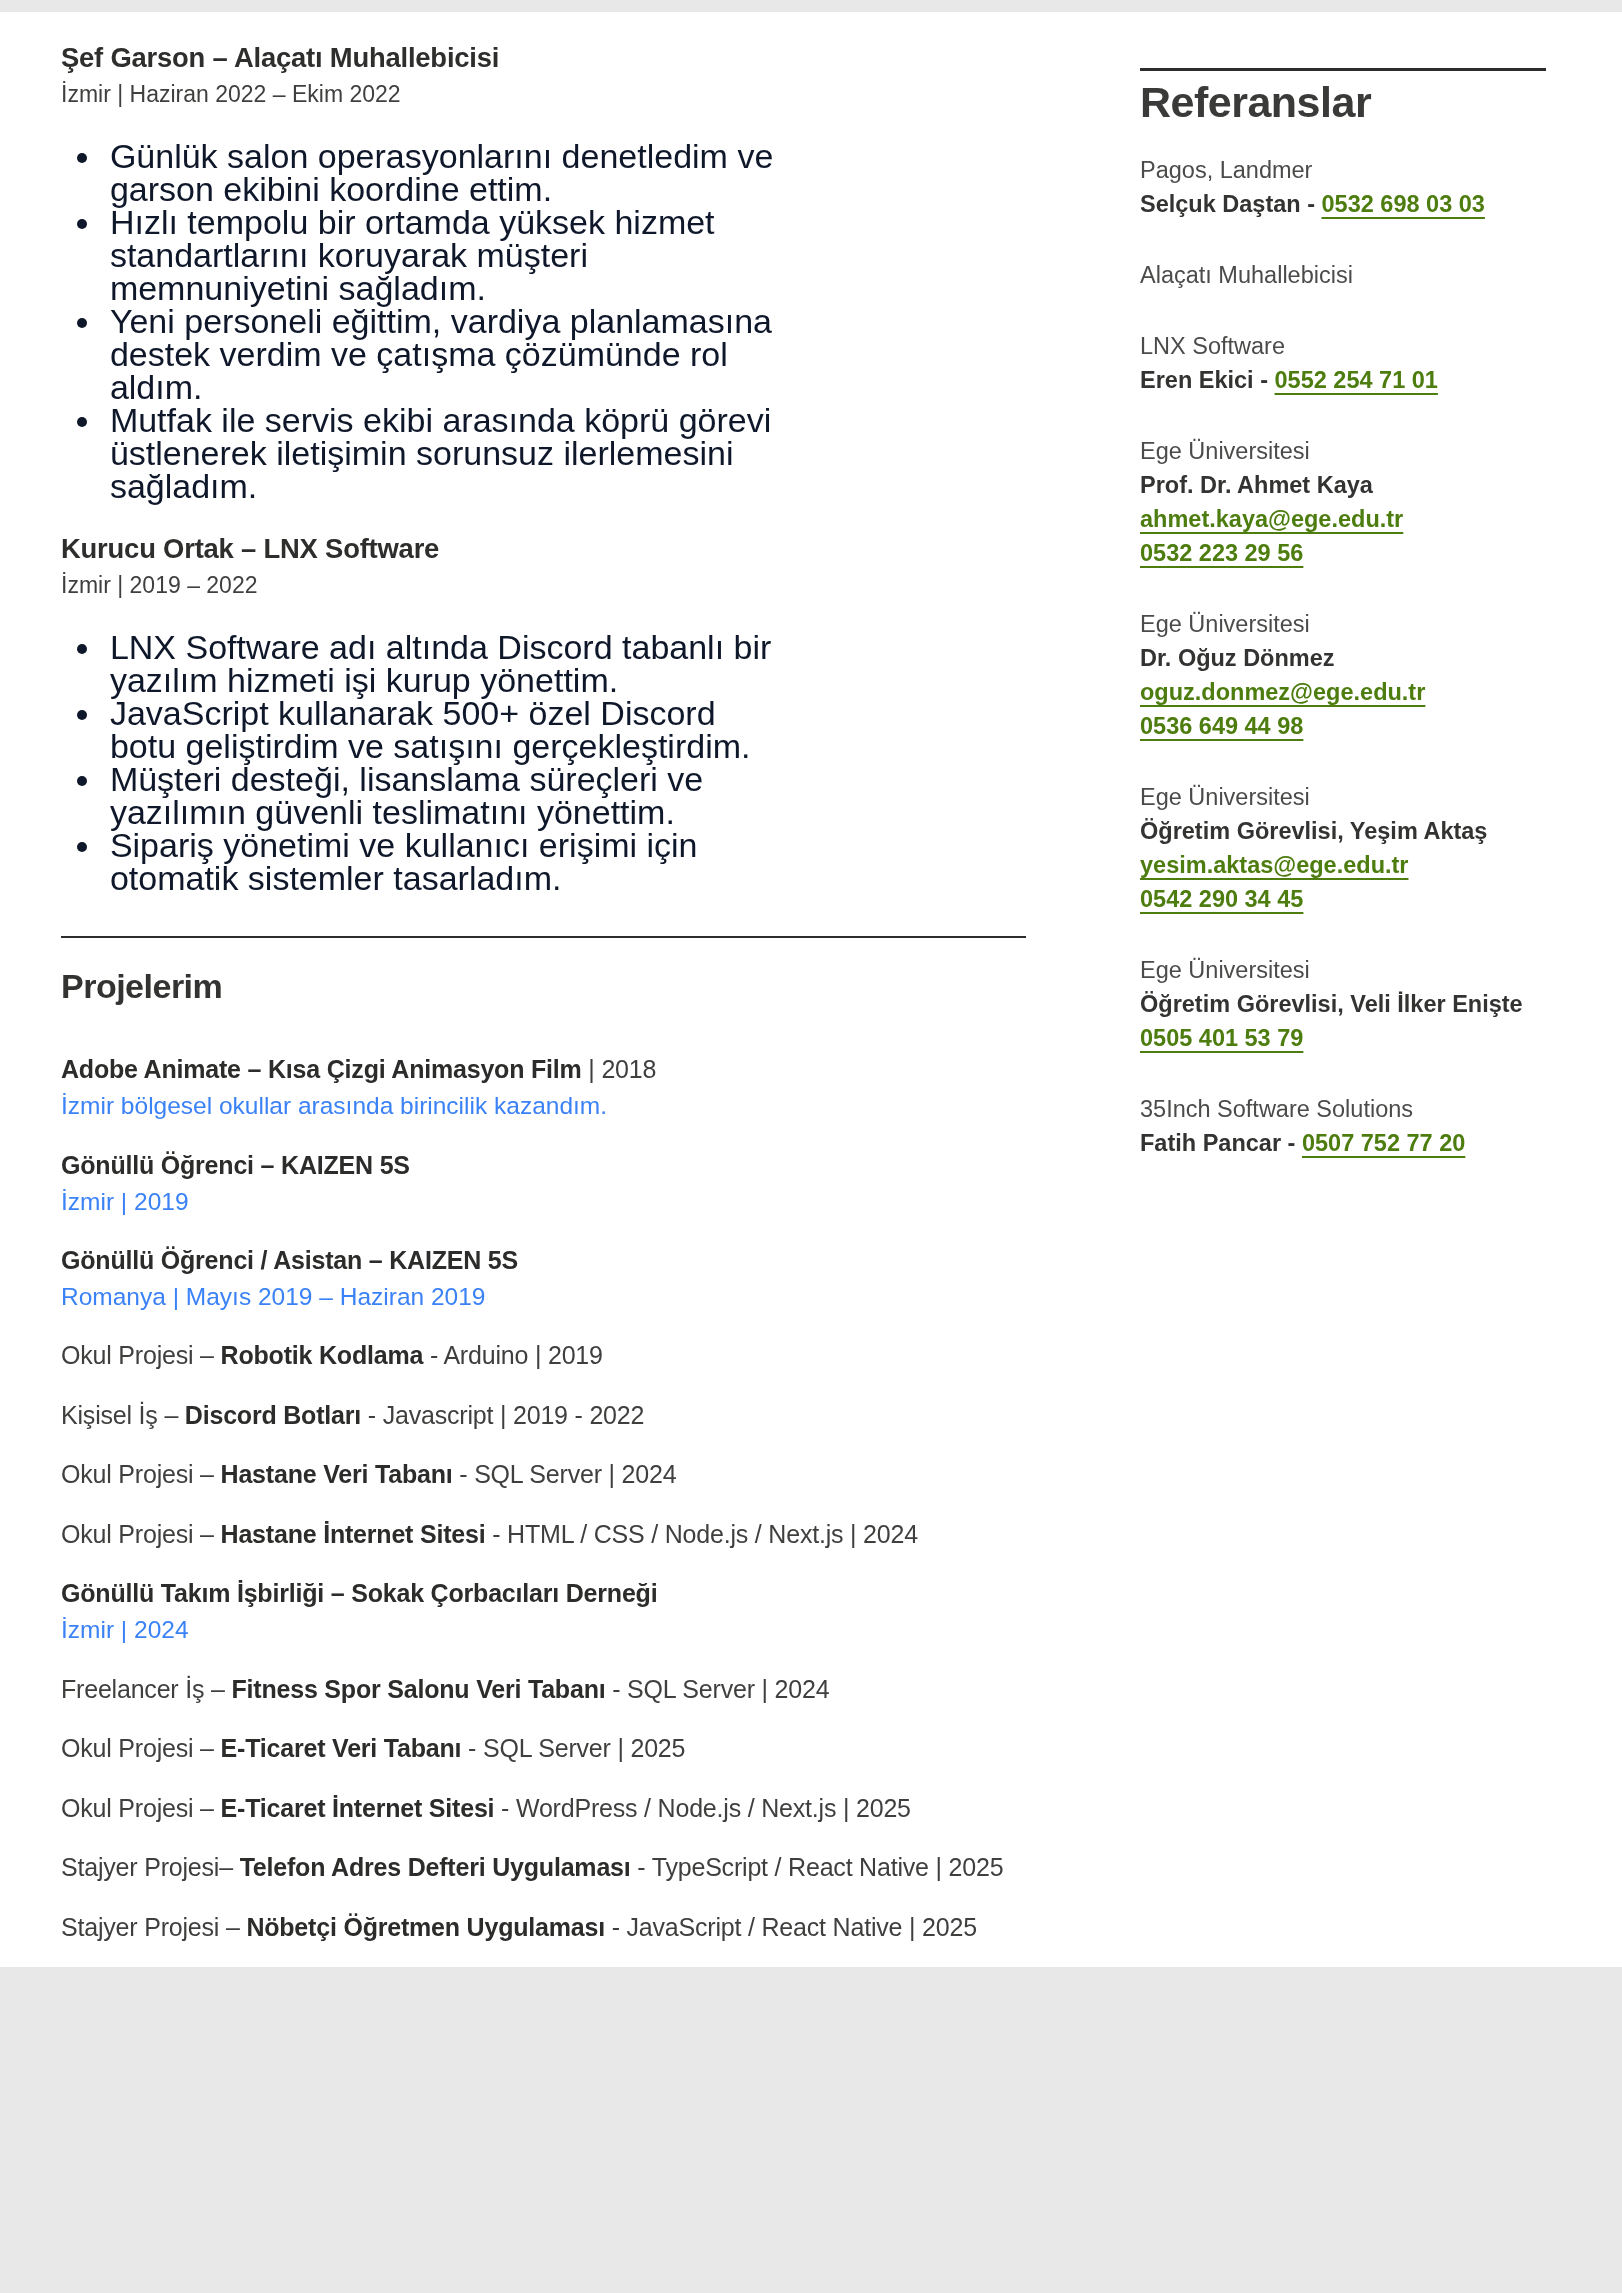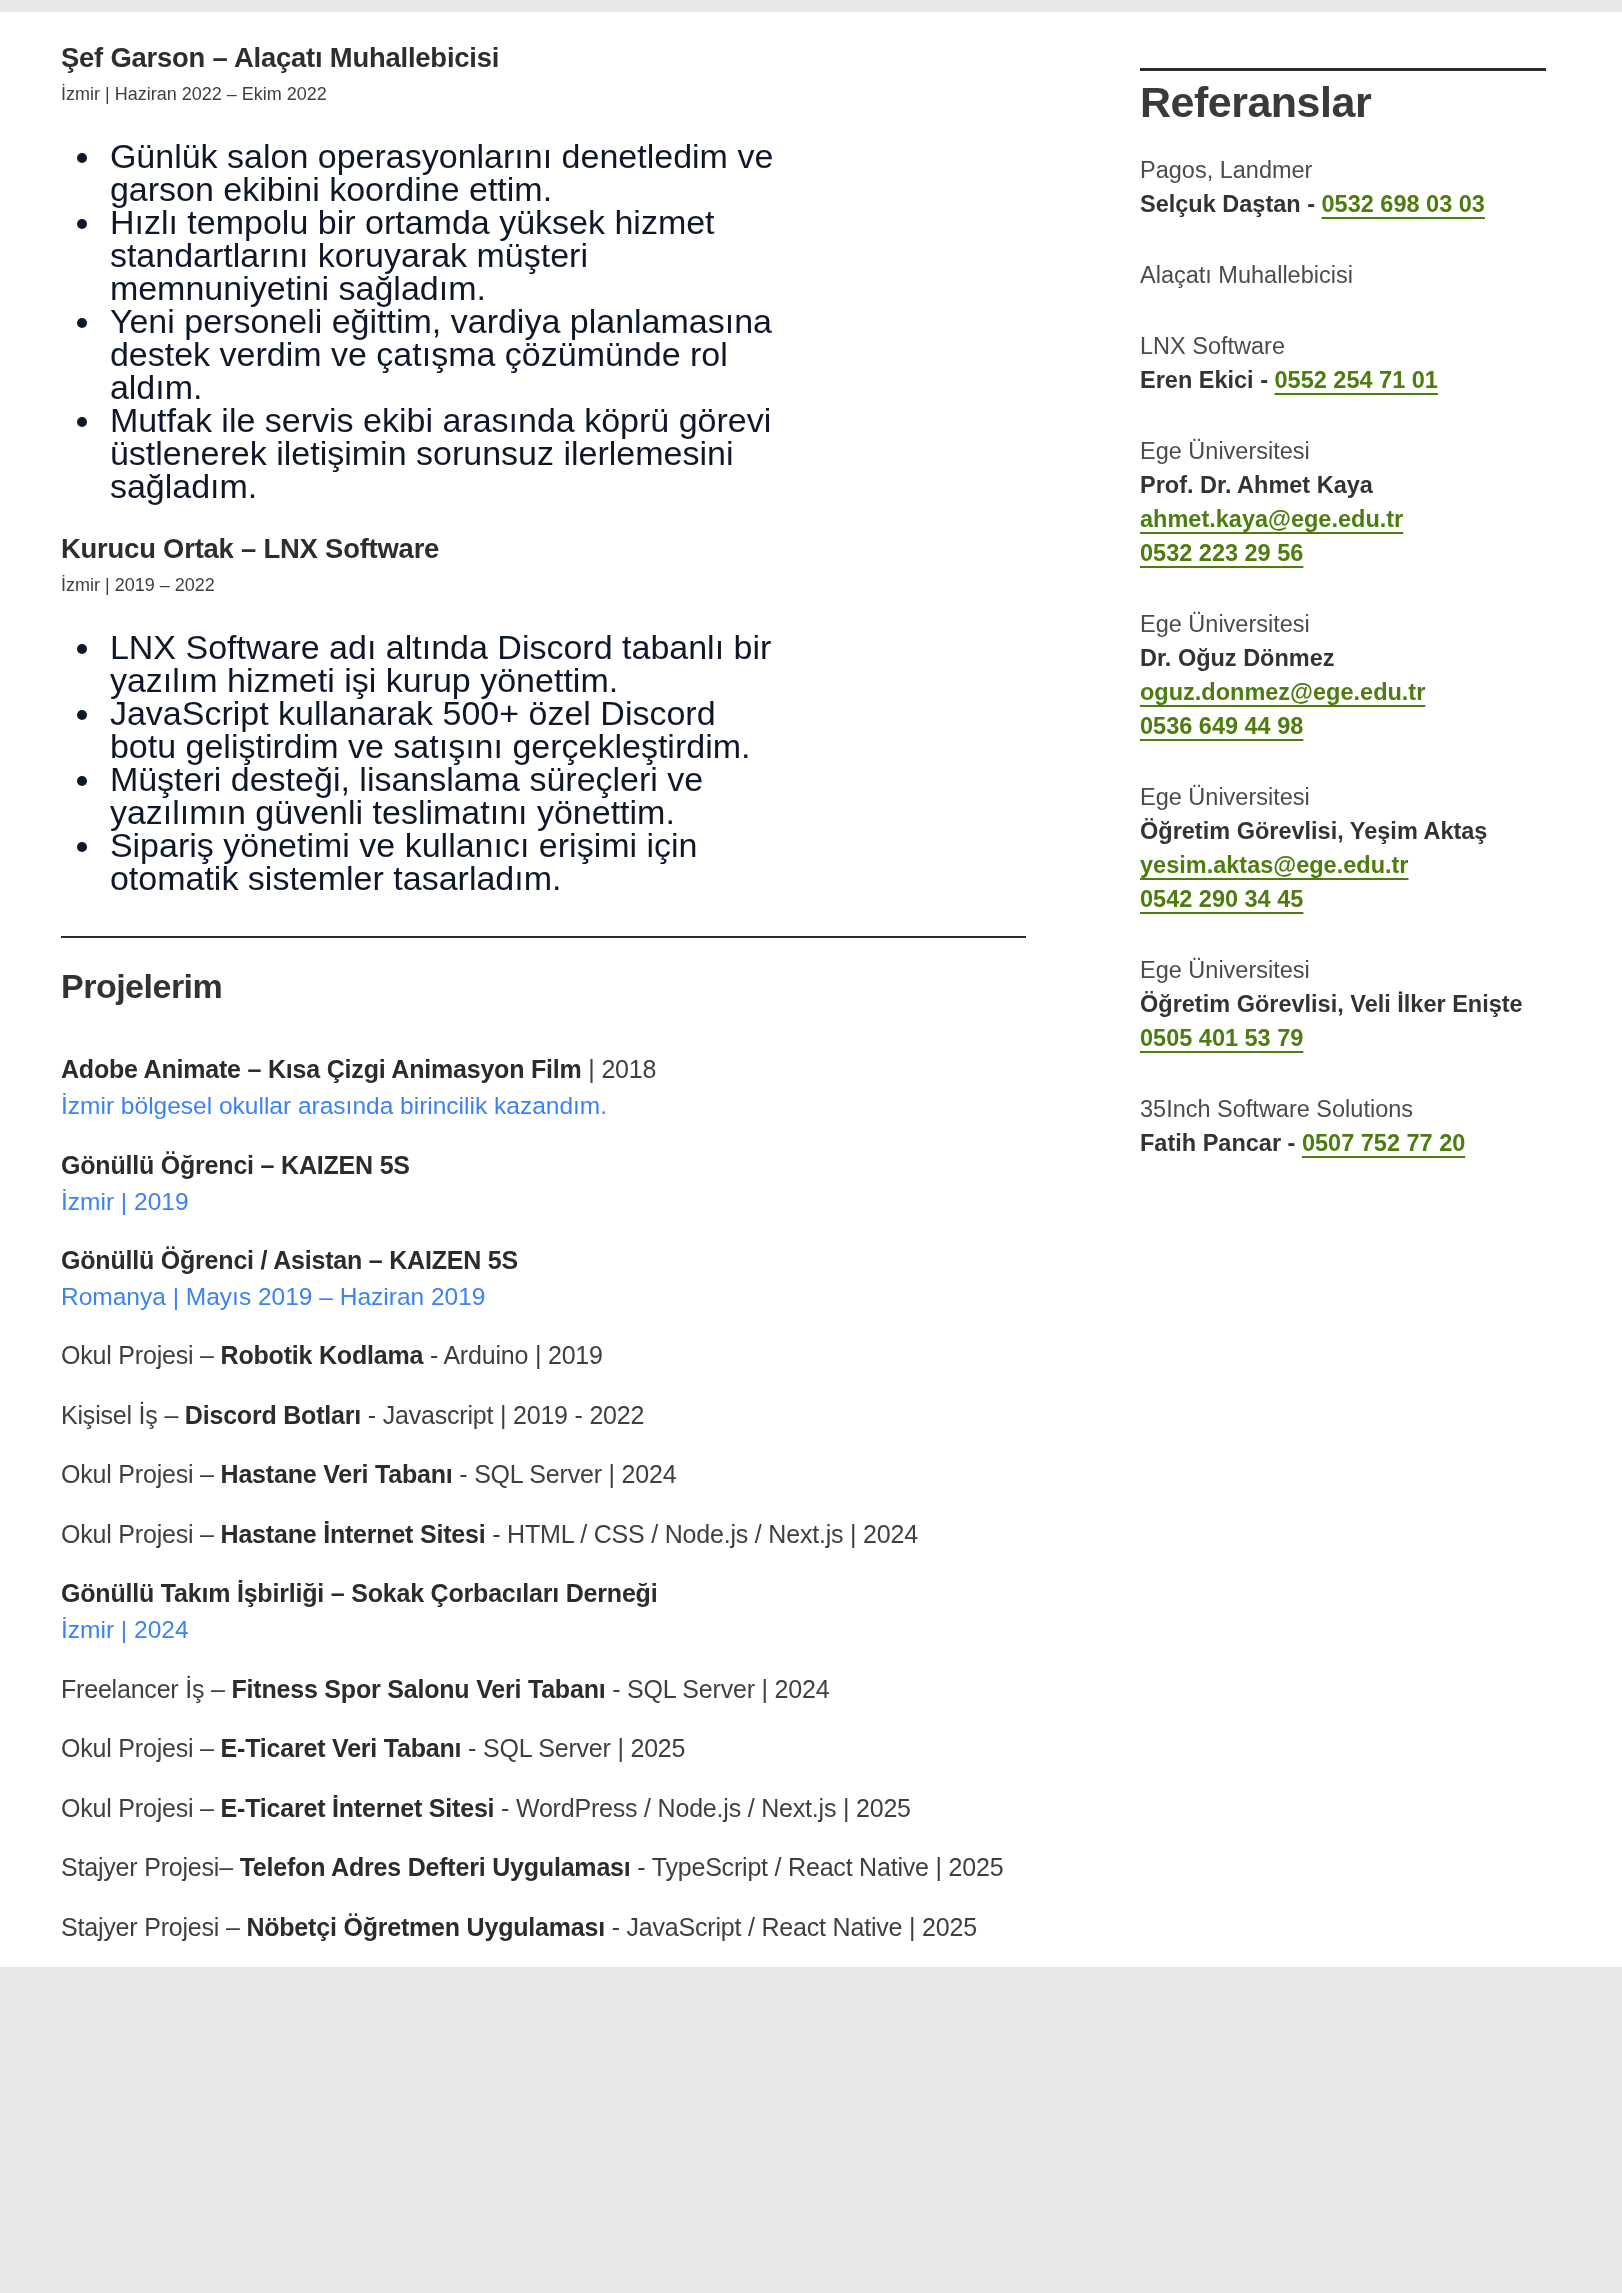--- a/index.html
+++ b/index.html
@@ -10,21 +10,21 @@
     margin: 12px auto;
     background: #ffffff;
     font-family: "Liberation Sans", "DejaVu Sans", sans-serif;
     overflow: hidden;
   }
   
   .left-col { position: absolute; left: 61px; top: 29px; width: 970px; }
   .job { margin: 0 0 5.9px 0; }
   .job + .job { margin-top: 29px; }
   .job-title { margin: 0; font-size: 27.4px; line-height: 33px; font-weight: 700; color: #2e2e2d; letter-spacing: -0.2px; }
-  .job-meta  { margin: 3.9px 0 0; font-size: 18px; line-height: 33px; color: #3f3f3e; }
+  .job-meta  { margin: 3.9px 0 0; font-size: 23px; line-height: 33px; color: #3f3f3e; }
   .job-bullets {
     margin: 29px 0 29px; padding-left: 43px;
     width: 686px; font-size: 34px; line-height: 33px; color: #0f172a;
   }
   .job-bullets li { padding-left: 5.9px; }
   .divider { border: none; border-top: 2.9px solid #2c2c2b; width: 965px; margin: 41px 0 0; }
   .projects-heading { margin: 23.5px 0 0; font-size: 34px; line-height: 51px; font-weight: 700; color: #333332; letter-spacing: -0.5px; }
   .projects { margin-top: 41px; }
   .project { margin-bottom: 26.5px; }
   .project-line { margin: 0; font-size: 25px; line-height: 33px; color: #3f3f3e; white-space: nowrap; letter-spacing: -0.2px; }

